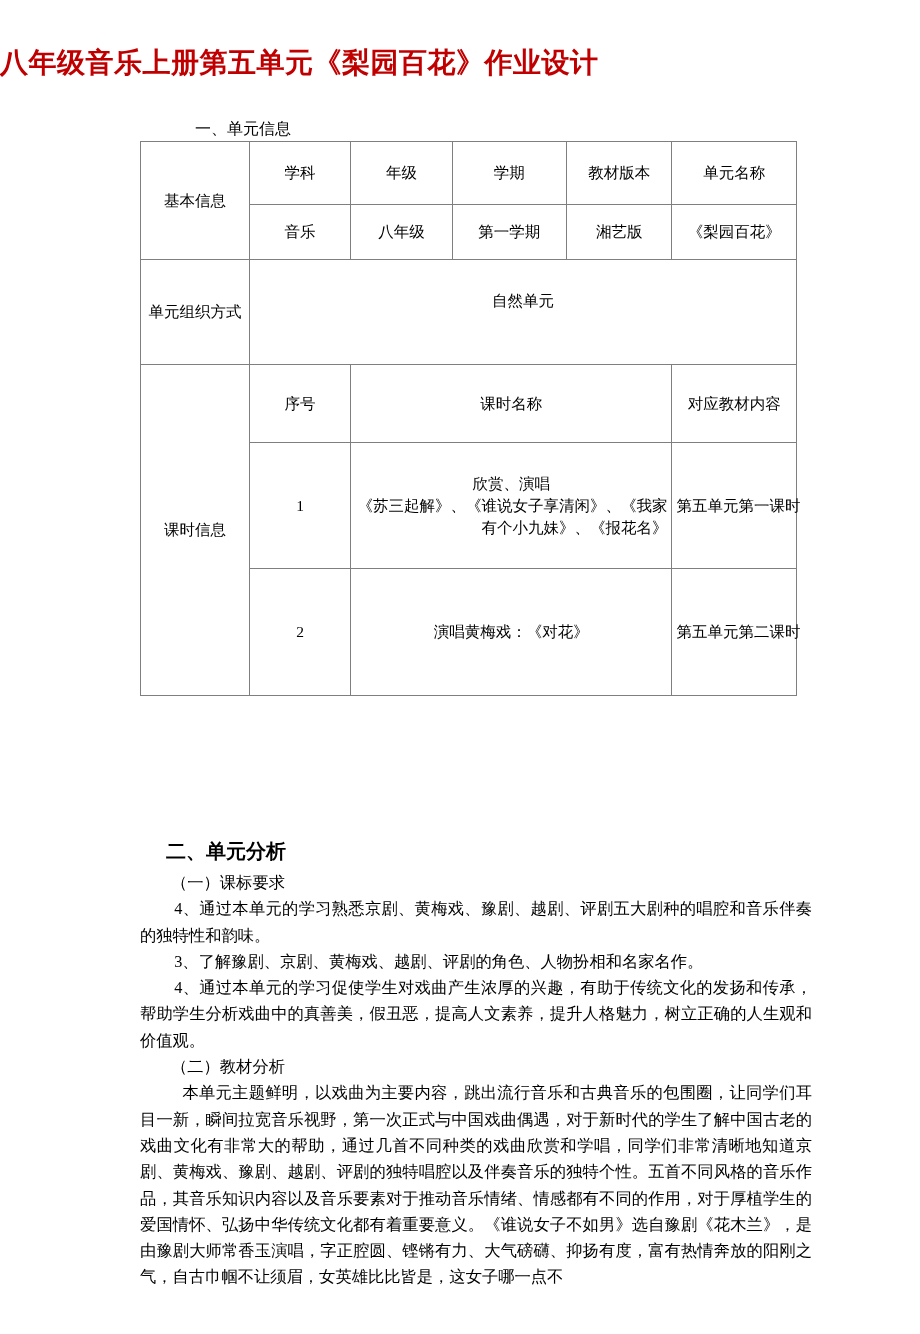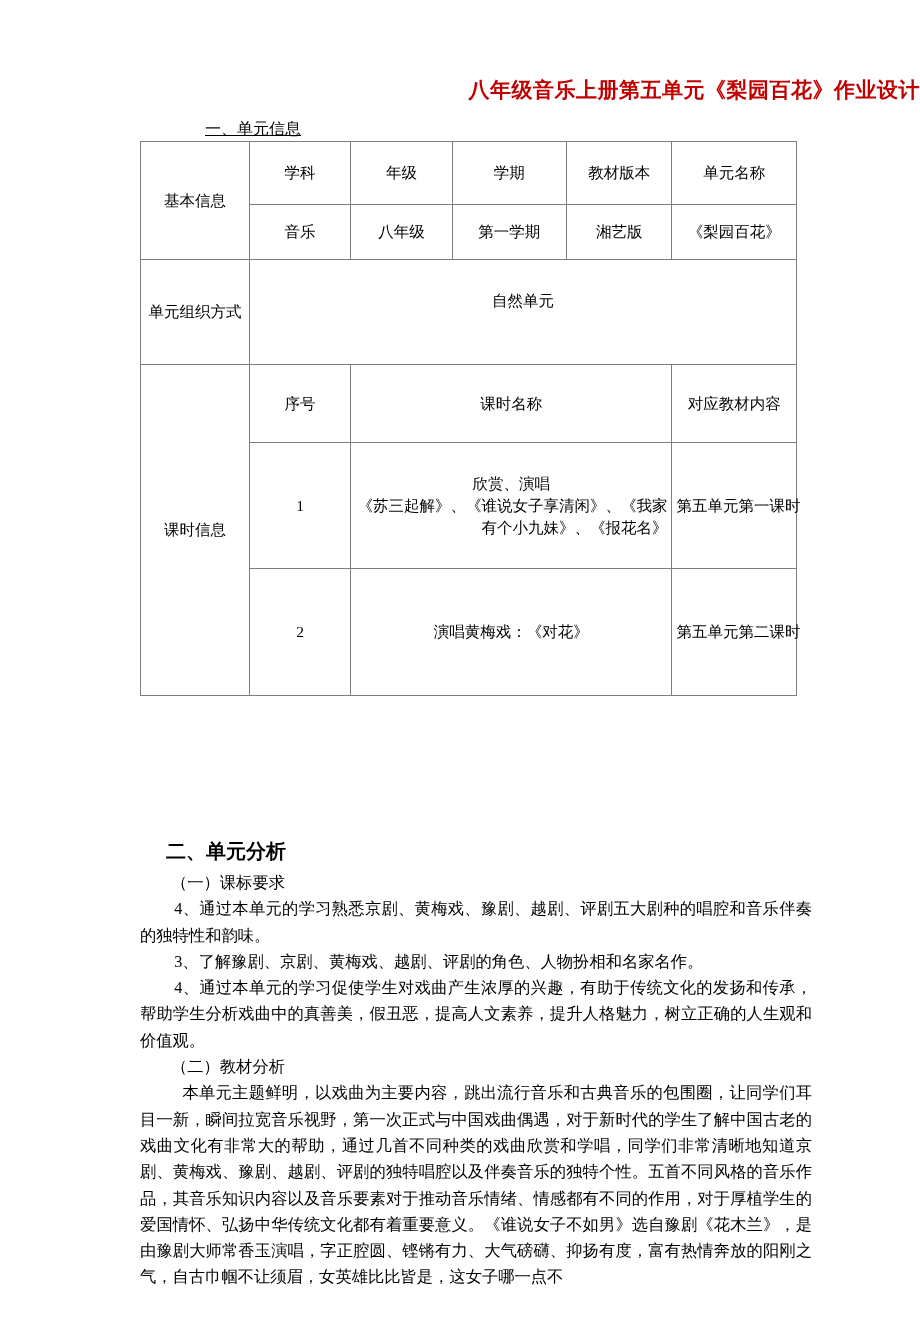--- a/index.html
+++ b/index.html
@@ -20,40 +20,39 @@
     left: 0; top: 0;
     width: 920px;
     height: 1334px;
     box-sizing: border-box;
   }
 
   
   .doc-title {
     position: absolute;
     left: 0;
-    top: 76px;
+    top: 44px;
     width: 920px;
-    text-align: right;
+    text-align: left;
     font-family: "DejaVu Sans", "Liberation Sans", sans-serif;
-    font-size: 21px;
+    font-size: 28px;
     font-weight: 700;
     letter-spacing: 0.5px;
     color: #C00000;
     white-space: nowrap;
   }
 
   
   .sec-label-1 {
     position: absolute;
-    left: 205px;
+    left: 195px;
     top: 119px;
     font-size: 16px;
     line-height: 20px;
     white-space: nowrap;
-    text-decoration: underline;
   }
 
   
   table.info-table {
     position: absolute;
     left: 140px;
     top: 141px;
     width: 657px;
     border-collapse: collapse;
     table-layout: fixed;

